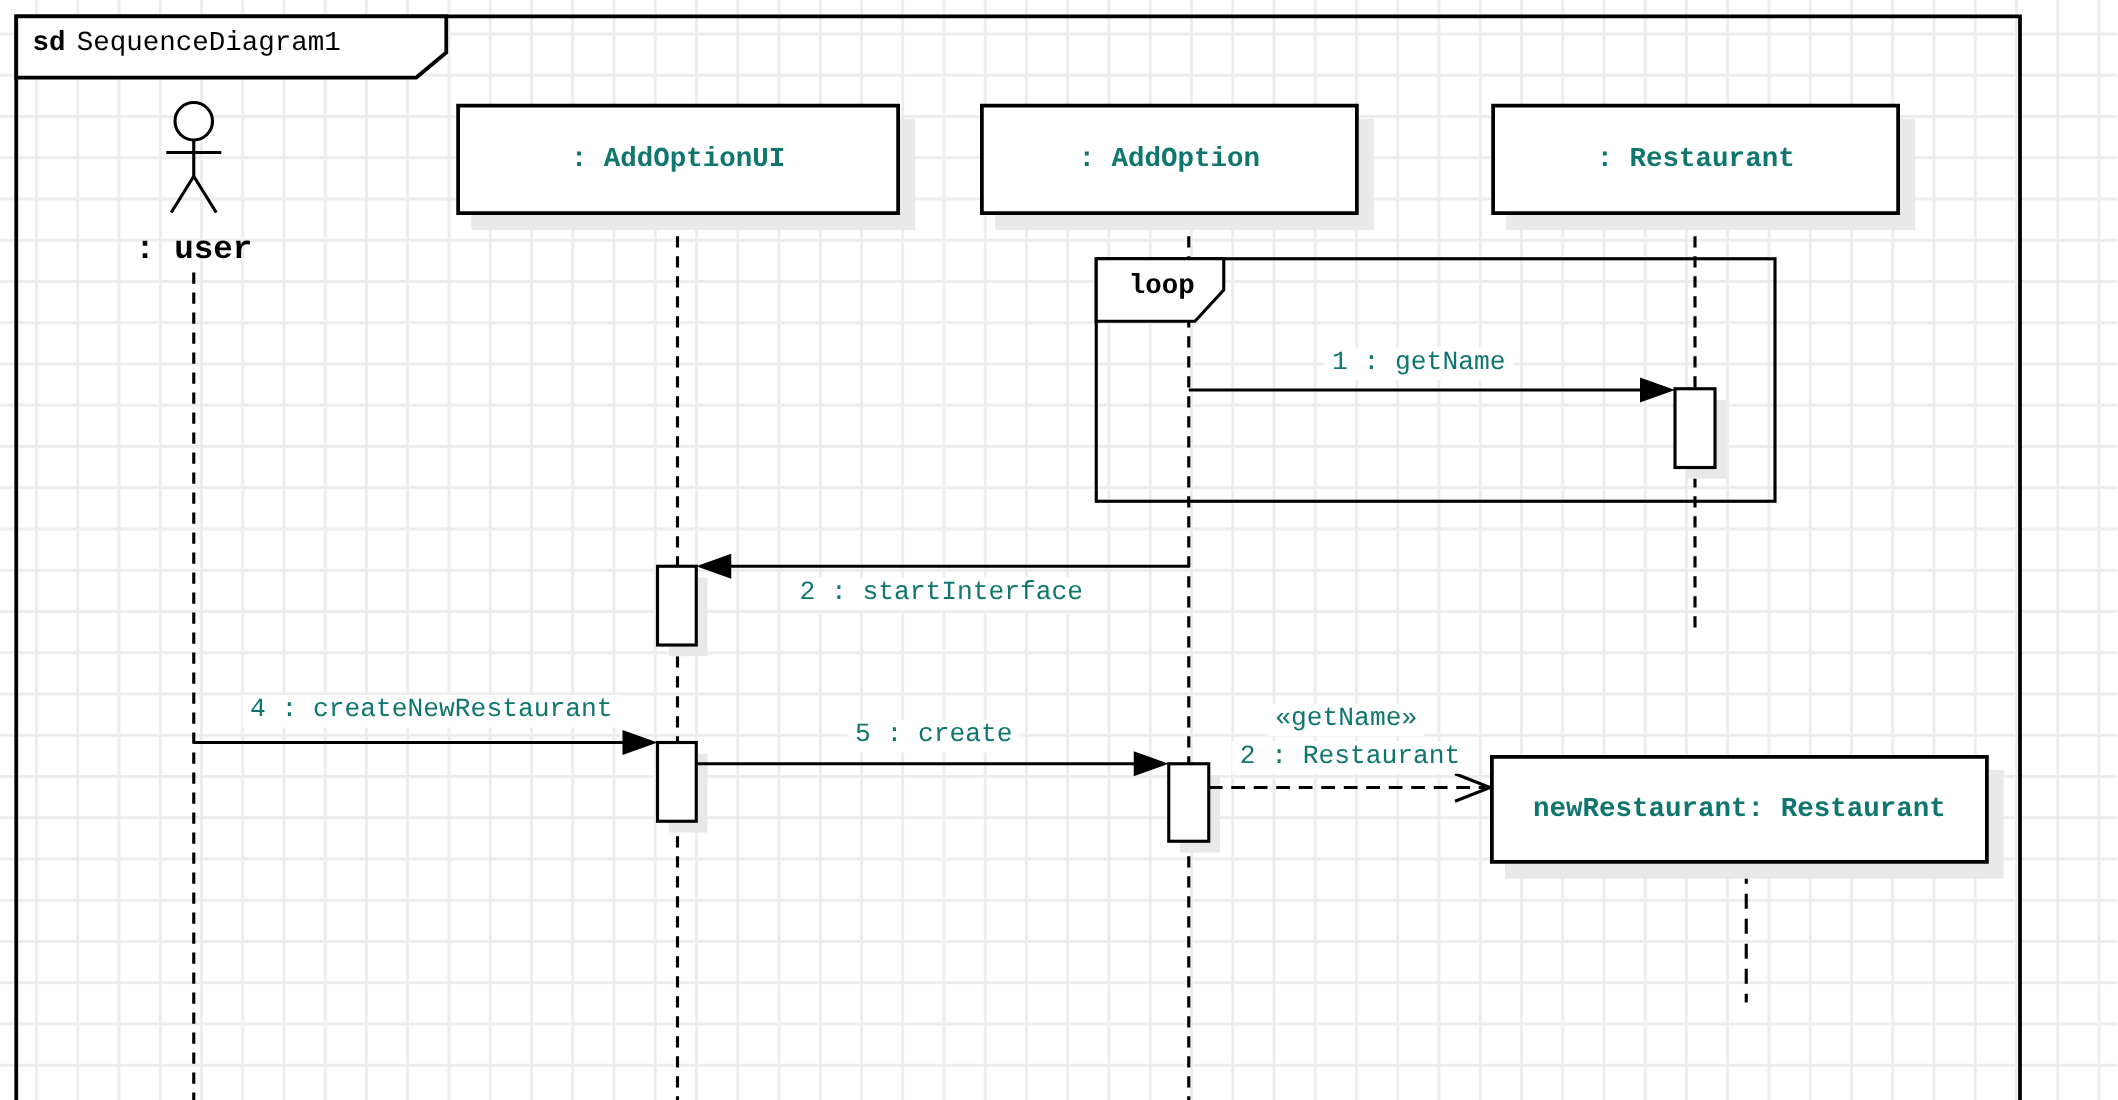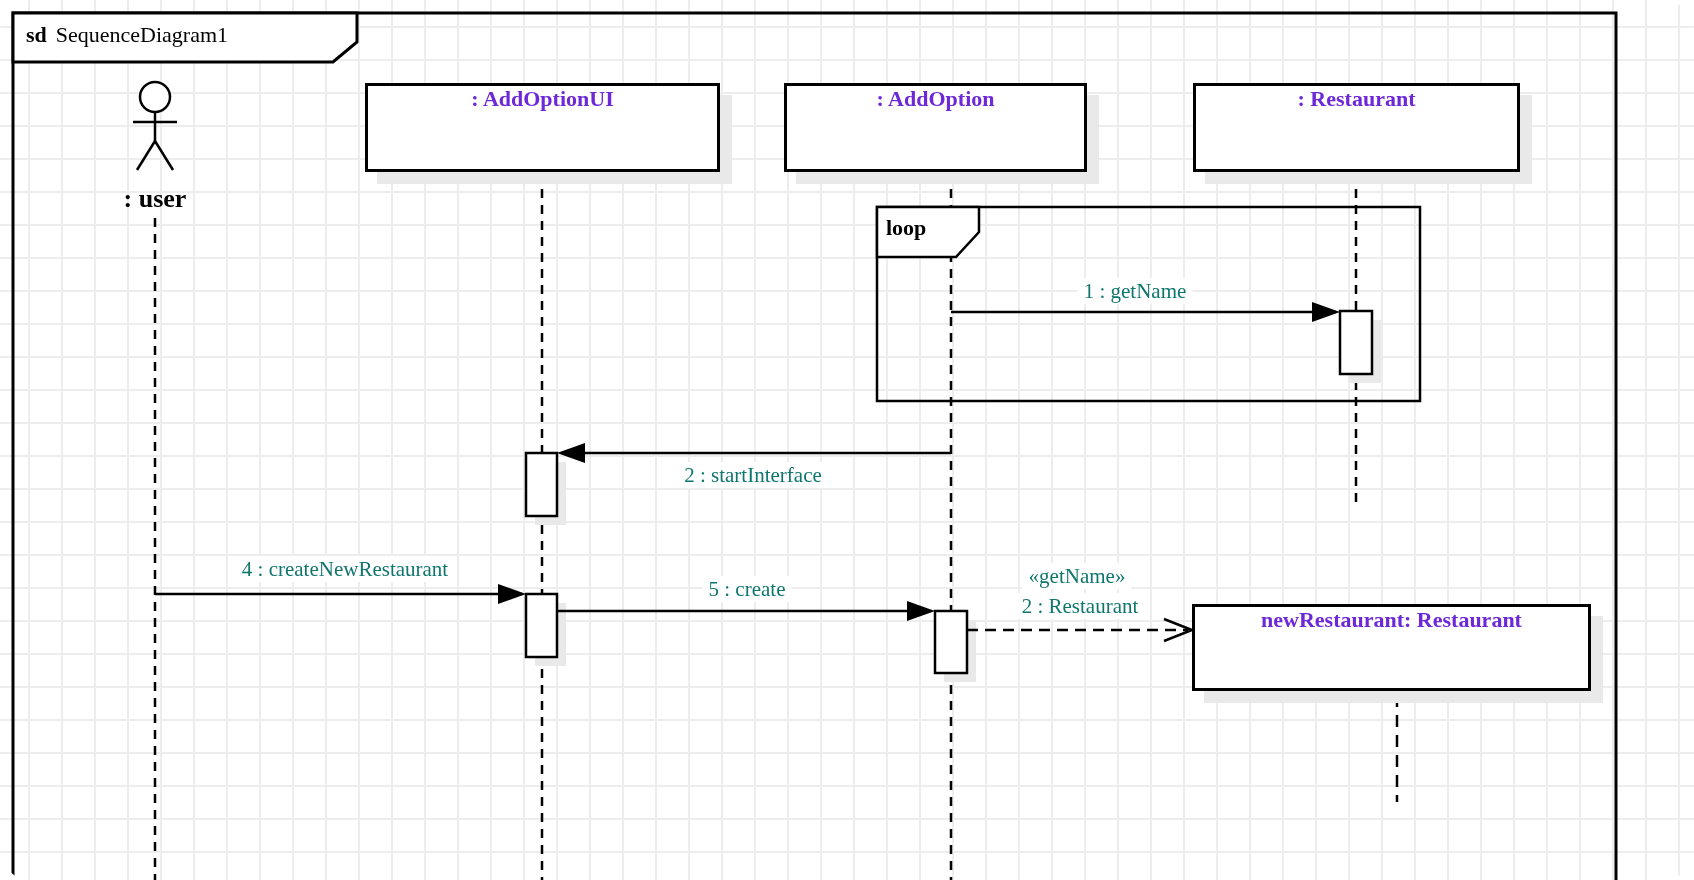--- a/index.html
+++ b/index.html
@@ -1,49 +1,48 @@
 <!DOCTYPE html>
 <html><head>
 <meta charset="utf-8">
 <style>
   html,body{margin:0;padding:0;background:#fff;}
   .canvas{
     position:relative;
     width:1694px;height:880px;
     overflow:hidden;
-    font-family:Liberation Serif, serif;
+    font-family:Liberation Mono, monospace;
     background-color:#ffffff;
     background-image:
       linear-gradient(to right,#ededed 2px,transparent 2px),
       linear-gradient(to bottom,#ededed 2px,transparent 2px);
     background-size:33px 33px;
     background-position:-5px -7px;
-    border-radius:31px;
   }
   .canvas svg{position:absolute;left:0;top:0;}
   .abs{position:absolute;box-sizing:border-box;}
   .head{
     background:#fff;
     border:3px solid #000;
     box-shadow:12px 12px 0 #e9e9e9;
-    display:flex;justify-content:center;
-    font-size:22px;font-weight:bold;color:#6d28d9;
+    display:flex;align-items:center;justify-content:center;
+    font-size:22px;font-weight:bold;color:#0f766e;
   }
   .frame-title{
     display:flex;align-items:center;
     padding-left:13px;padding-bottom:6px;
     font-size:22px;color:#000;white-space:nowrap;
   }
   .frame-title .kw{font-weight:bold;margin-right:9px;}
   .actor-label{
     text-align:center;font-size:26px;font-weight:bold;color:#000;
   }
   .frag-label{
     display:flex;align-items:center;
-    padding-left:9px;padding-bottom:8px;
+    padding-left:26px;padding-bottom:8px;
     font-size:22px;font-weight:bold;color:#000;
   }
   .msg{
     transform:translateX(-50%);
     white-space:nowrap;
     font-size:21px;color:#0f766e;
     background:#fff;
     padding:1px 6px;
     line-height:24px;
   }

